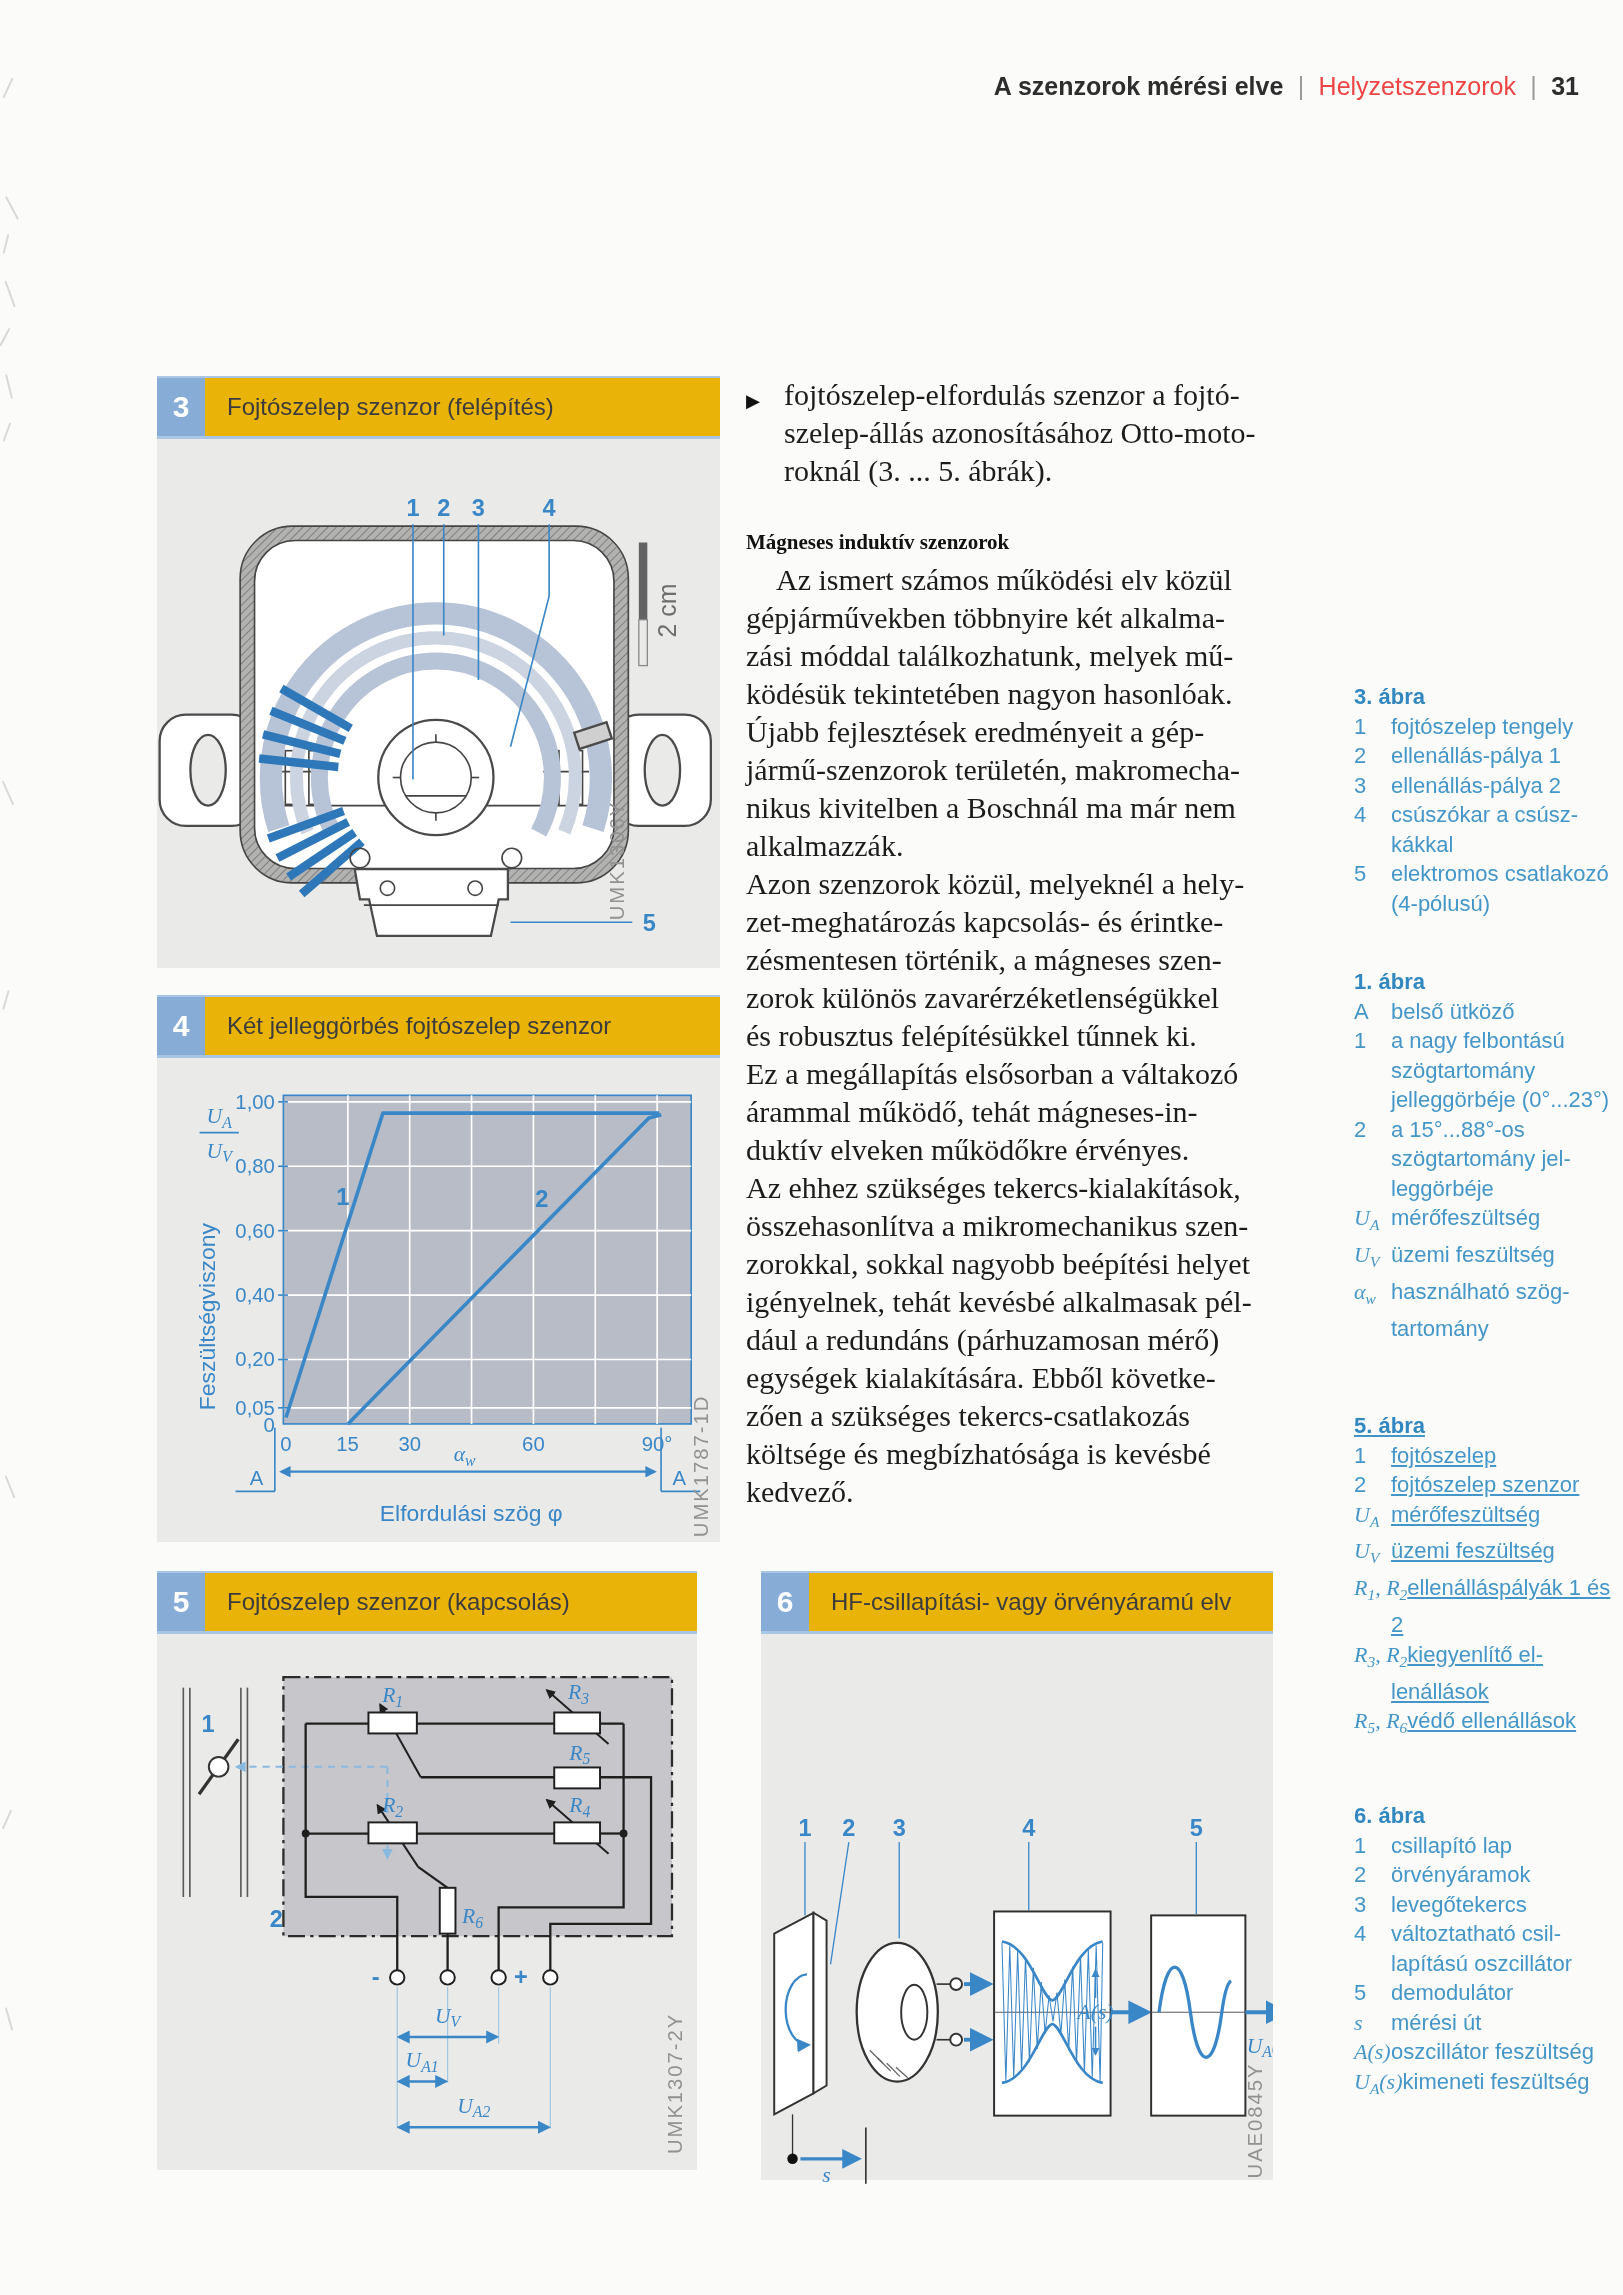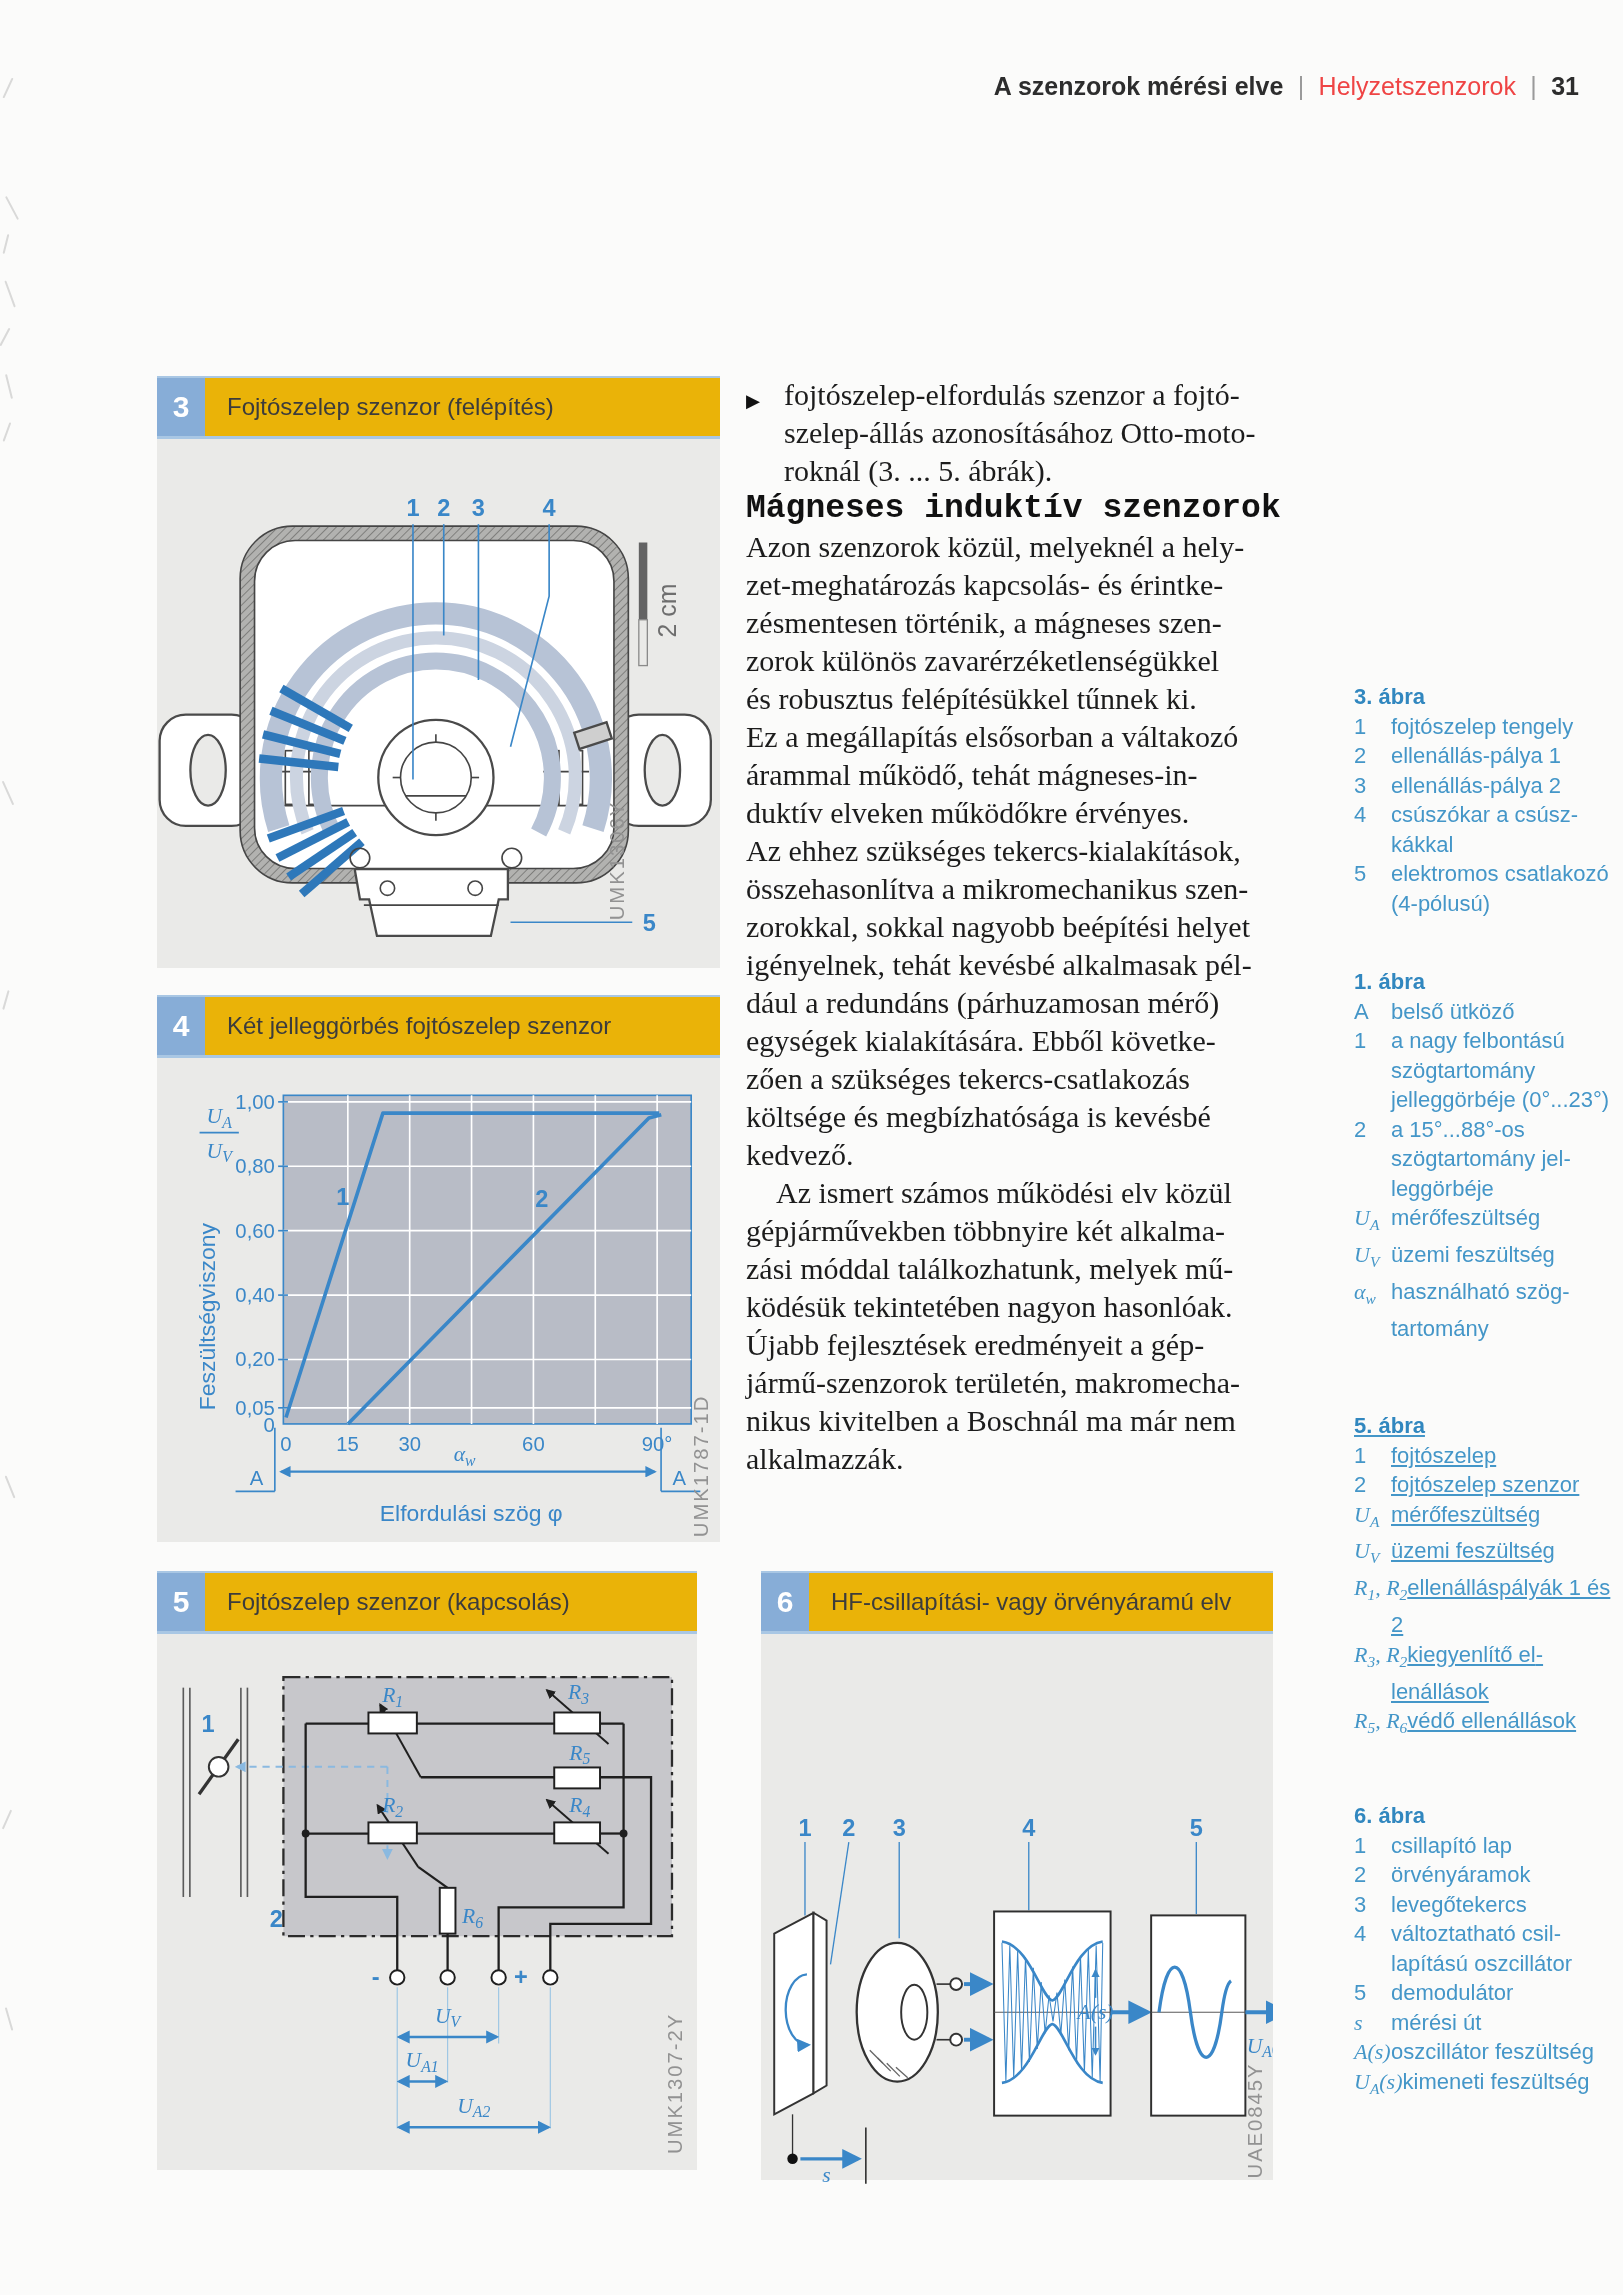--- a/index.html
+++ b/index.html
@@ -26,21 +26,21 @@
   .ln{stroke:#4a4a4a;stroke-width:3.5px;}
   .ln2{stroke:#454545;stroke-width:2.5px;fill:none;}
   .mathlab{font-family:"Liberation Serif",serif;font-style:italic;font-size:33px;fill:var(--accent_blue);}
   .ts{font-size:24px;}
   
   .text-col{position:absolute;left:746px;top:376px;width:558px;font-family:"Liberation Serif",serif;
             font-size:30px;line-height:38px;color:#1c1c1c;}
   .text-line{white-space:pre-wrap;}
   .bullet-block{position:relative;padding-left:38px;}
   .bullet-marker{position:absolute;left:0;top:5.9px;font-size:18.3px;color:#111;font-family:"Liberation Sans",sans-serif;}
-  .mid-heading{font-family:Liberation Mono, monospace;font-weight:bold;font-size:33px;color:#111;}
+  .mid-heading{font-family:Liberation Serif, serif;font-weight:bold;font-size:21px;margin-top:33px;color:#111;}
   
   .caption{position:absolute;left:1354px;width:262px;font-size:22px;line-height:29.5px;color:var(--caption_blue);}
   .cap-heading{font-weight:bold;color:#3187bf;}
   .cap-entry{padding-left:37px;}
   .cap-term{display:inline-block;min-width:37px;margin-left:-37px;}
   .cap-term.math{font-family:"Liberation Serif",serif;font-style:italic;}
   sub{font-size:70%;}
   
   .tick{fill:var(--accent_blue);font-size:31px;}
   .xlab{fill:var(--accent_blue);font-size:35px;}
@@ -402,49 +402,49 @@
     <div>
 
     <div class="text-line">fojtószelep-elfordulás szenzor a fojtó-</div>
         <div class="text-line">szelep-állás azonosításához Otto-moto-</div>
         <div class="text-line">roknál (3. ... 5. ábrák).</div>
       </div>
   </div>
   <div class="mid-heading">Mágneses induktív szenzorok</div>
   <div>
 
+  <div class="text-line">    Az ismert számos működési elv közül</div>
+      <div class="text-line">gépjárművekben többnyire két alkalma-</div>
+      <div class="text-line">zási móddal találkozhatunk, melyek mű-</div>
+      <div class="text-line">ködésük tekintetében nagyon hasonlóak.</div>
+      <div class="text-line">Újabb fejlesztések eredményeit a gép-</div>
+      <div class="text-line">jármű-szenzorok területén, makromecha-</div>
+      <div class="text-line">nikus kivitelben a Boschnál ma már nem</div>
+      <div class="text-line">alkalmazzák.</div>
+    </div>
+  <div>
+
   <div class="text-line">Azon szenzorok közül, melyeknél a hely-</div>
       <div class="text-line">zet-meghatározás kapcsolás- és érintke-</div>
       <div class="text-line">zésmentesen történik, a mágneses szen-</div>
       <div class="text-line">zorok különös zavarérzéketlenségükkel</div>
       <div class="text-line">és robusztus felépítésükkel tűnnek ki.</div>
       <div class="text-line">Ez a megállapítás elsősorban a váltakozó</div>
       <div class="text-line">árammal működő, tehát mágneses-in-</div>
       <div class="text-line">duktív elveken működőkre érvényes.</div>
       <div class="text-line">Az ehhez szükséges tekercs-kialakítások,</div>
       <div class="text-line">összehasonlítva a mikromechanikus szen-</div>
       <div class="text-line">zorokkal, sokkal nagyobb beépítési helyet</div>
       <div class="text-line">igényelnek, tehát kevésbé alkalmasak pél-</div>
       <div class="text-line">dául a redundáns (párhuzamosan mérő)</div>
       <div class="text-line">egységek kialakítására. Ebből követke-</div>
       <div class="text-line">zően a szükséges tekercs-csatlakozás</div>
       <div class="text-line">költsége és megbízhatósága is kevésbé</div>
       <div class="text-line">kedvező.</div>
     </div>
-  <div>
-
-  <div class="text-line">    Az ismert számos működési elv közül</div>
-      <div class="text-line">gépjárművekben többnyire két alkalma-</div>
-      <div class="text-line">zási móddal találkozhatunk, melyek mű-</div>
-      <div class="text-line">ködésük tekintetében nagyon hasonlóak.</div>
-      <div class="text-line">Újabb fejlesztések eredményeit a gép-</div>
-      <div class="text-line">jármű-szenzorok területén, makromecha-</div>
-      <div class="text-line">nikus kivitelben a Boschnál ma már nem</div>
-      <div class="text-line">alkalmazzák.</div>
-    </div>
 </div>
 
 <div class="caption" style="top:682px;">
   <div class="cap-heading">3. ábra</div>
   <div>
 
   <div class="cap-entry"><span class="cap-term">1</span><span>fojtószelep tengely</span></div>
       <div class="cap-entry"><span class="cap-term">2</span><span>ellenállás-pálya 1</span></div>
       <div class="cap-entry"><span class="cap-term">3</span><span>ellenállás-pálya 2</span></div>
       <div class="cap-entry"><span class="cap-term">4</span><span>csúszókar a csúsz­kákkal</span></div>

